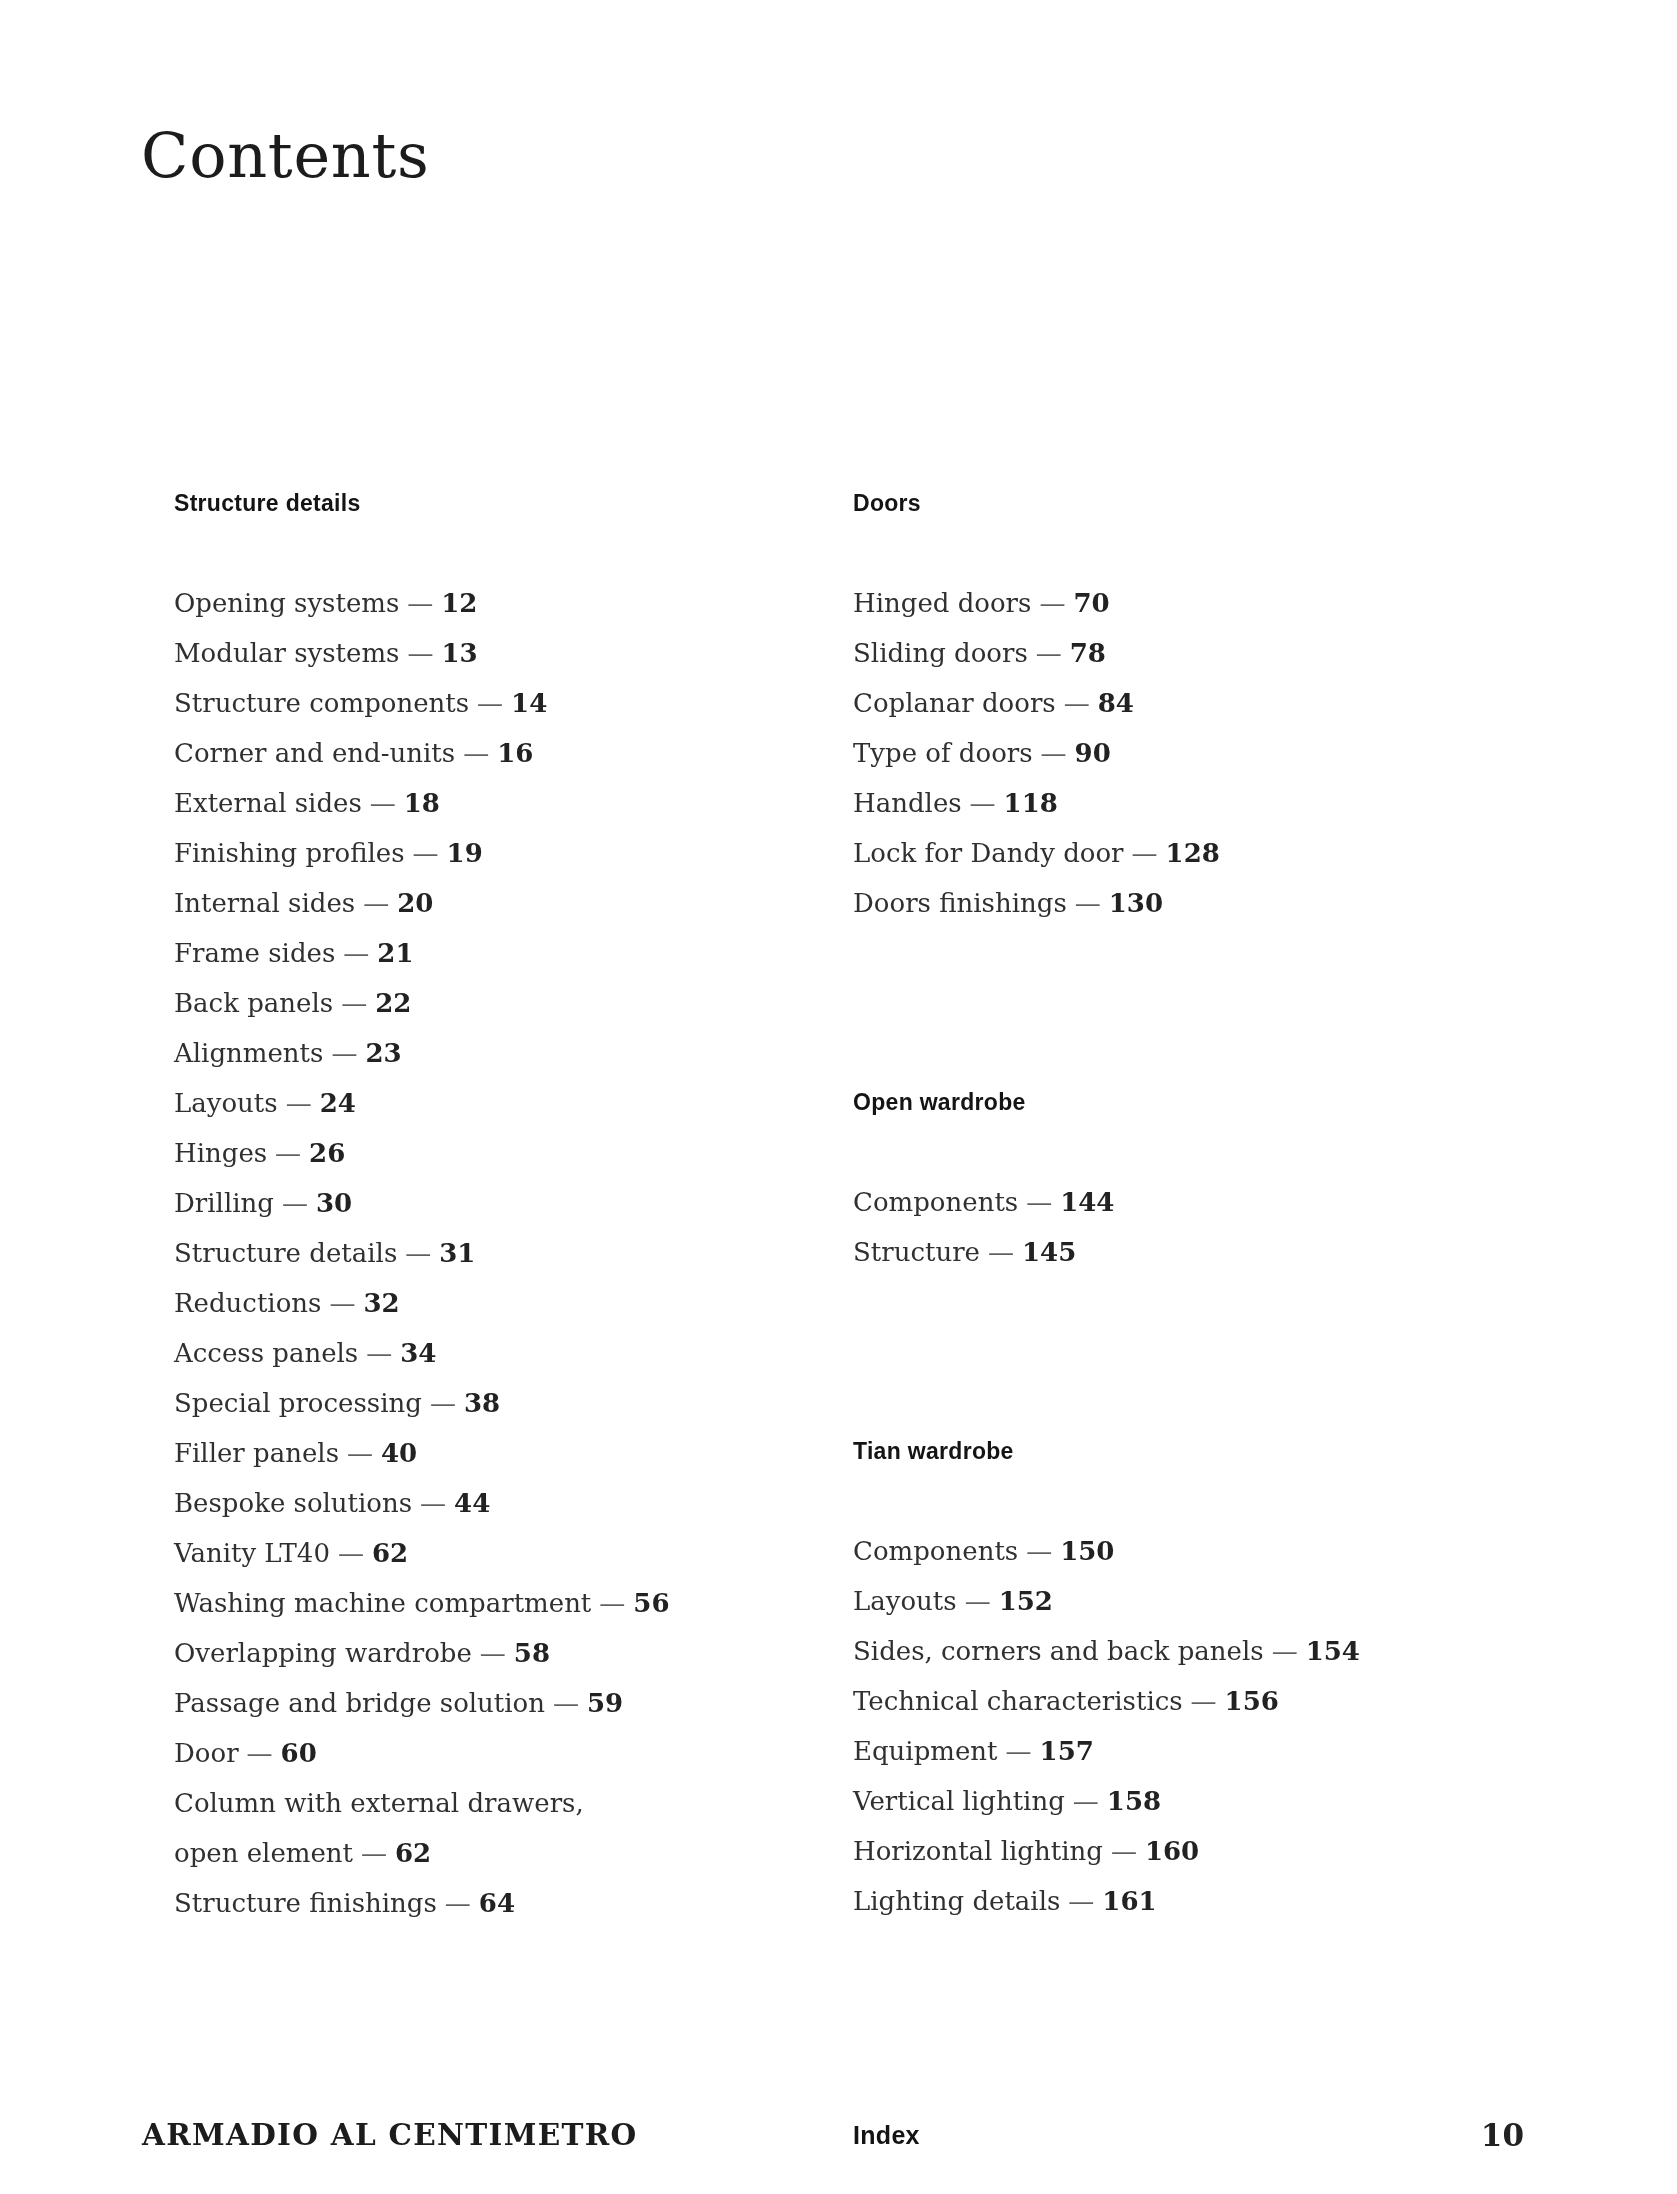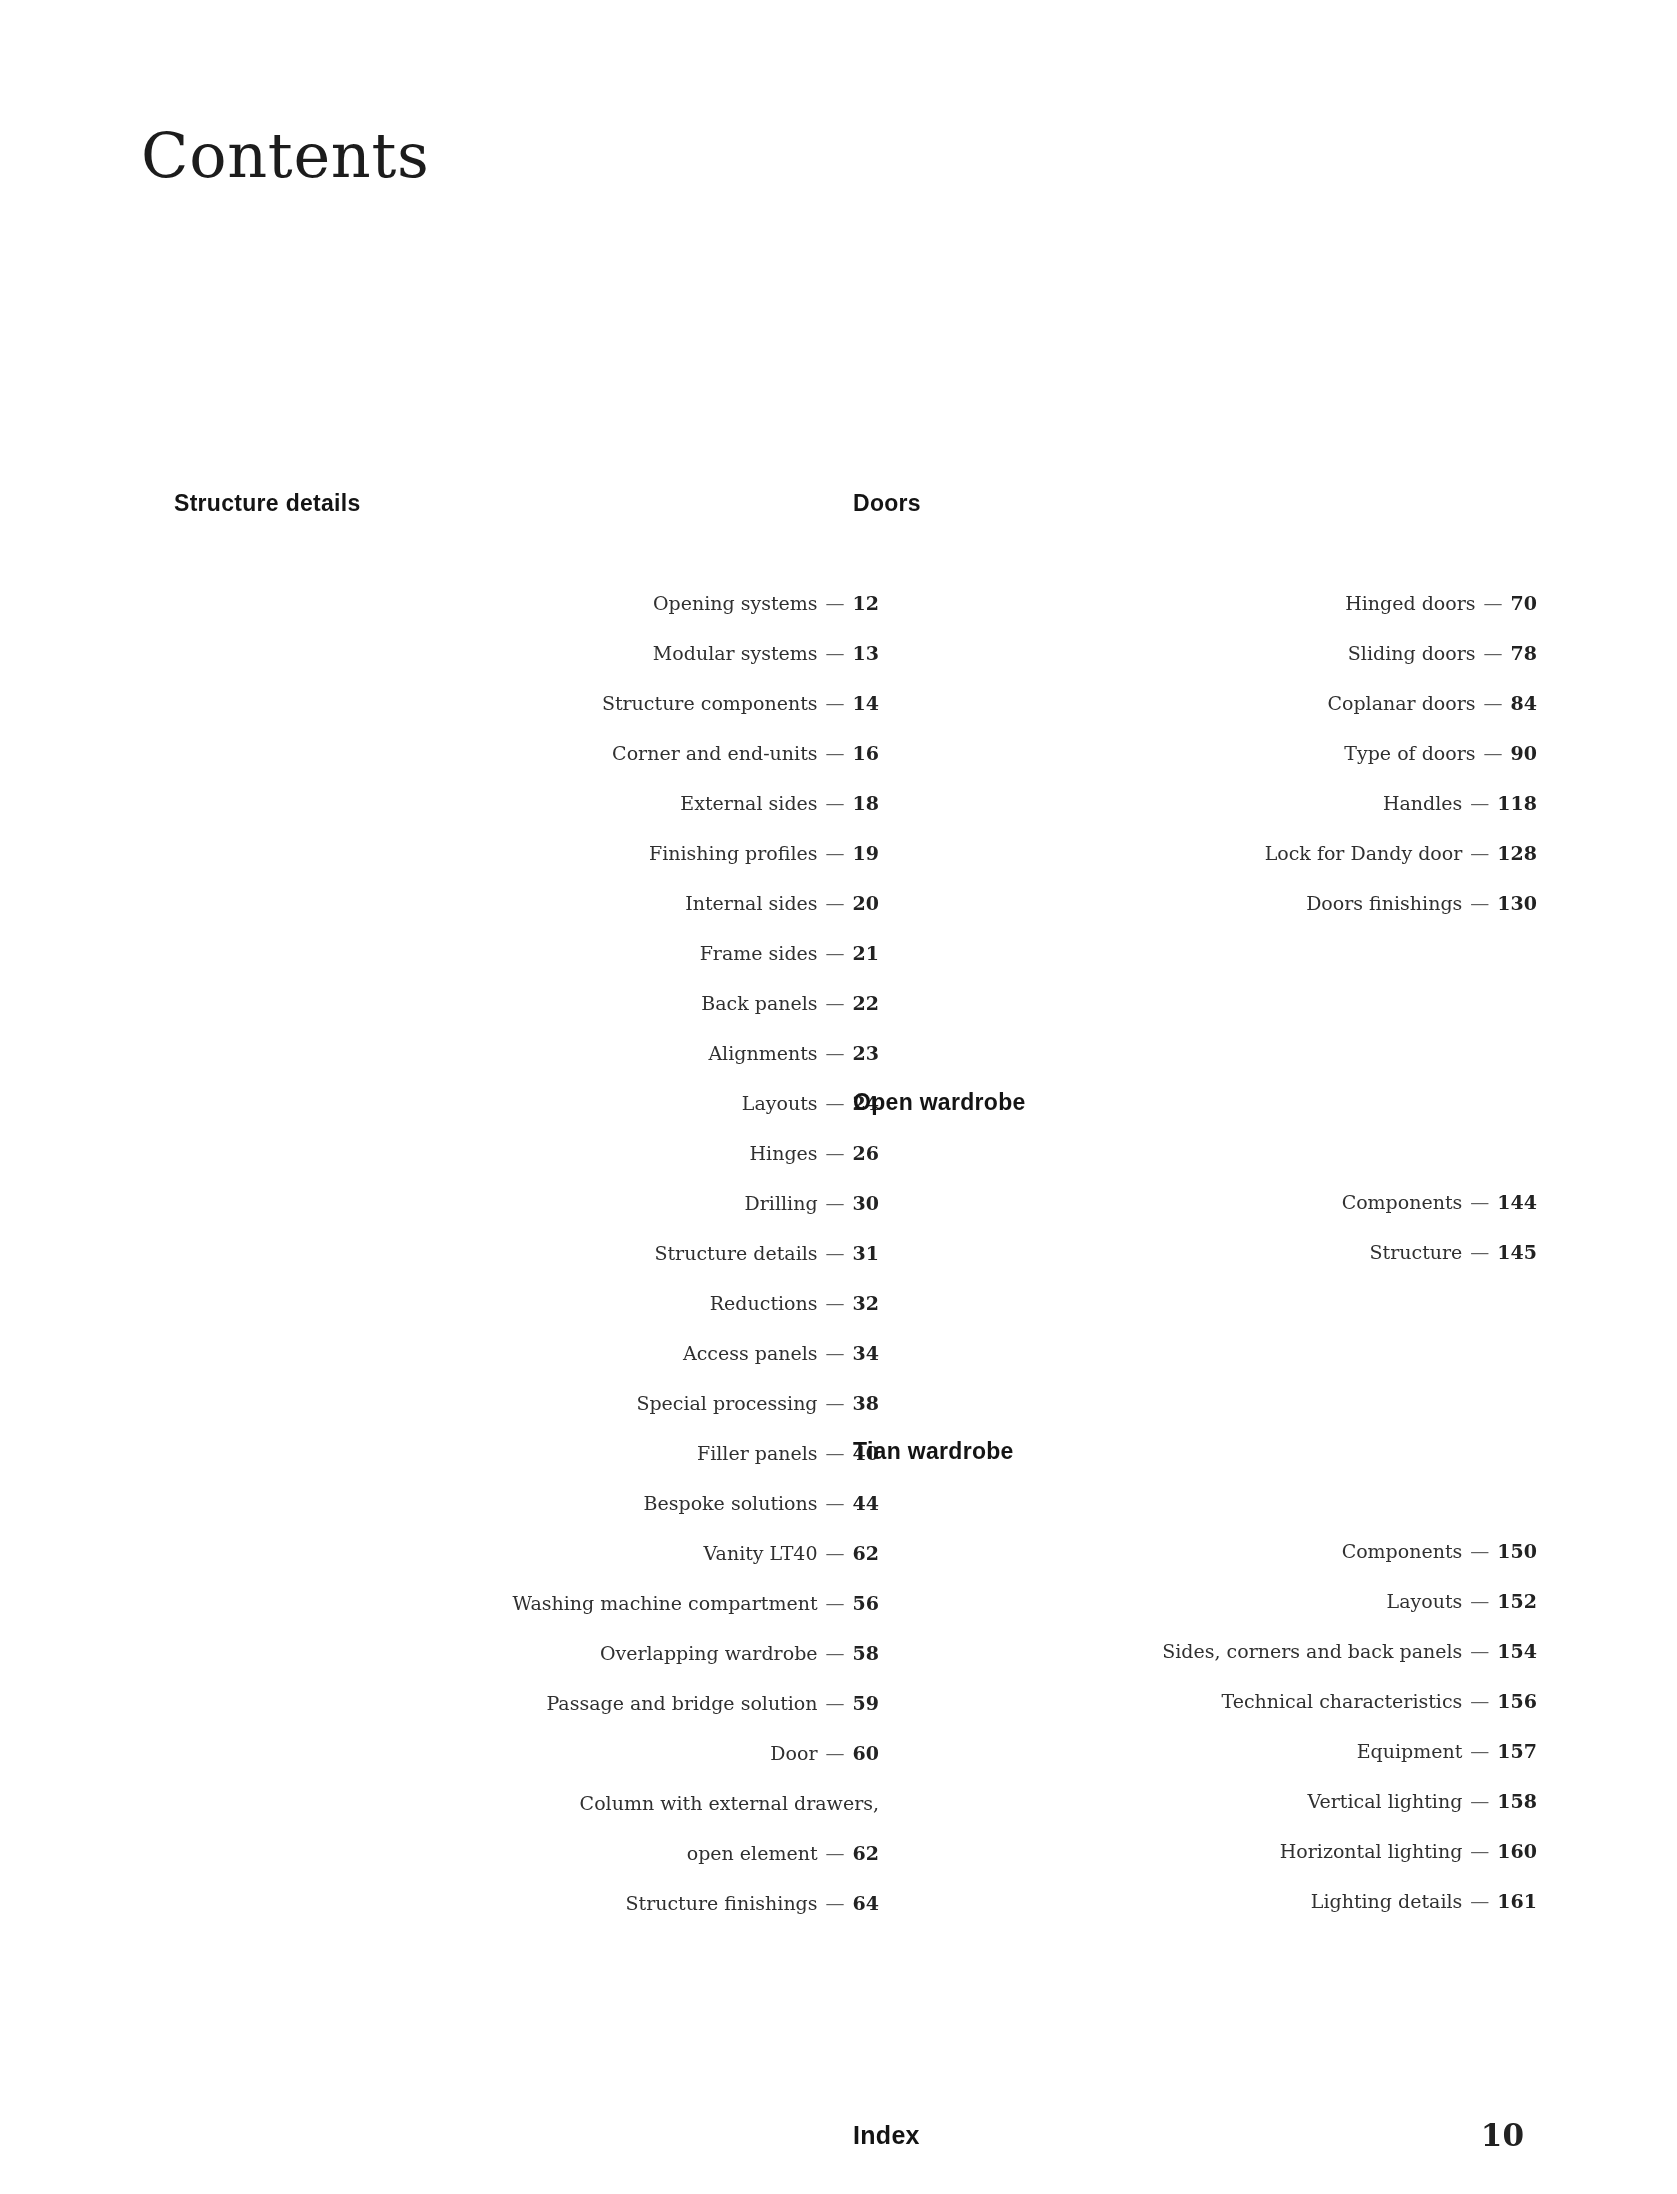--- a/index.html
+++ b/index.html
@@ -33,24 +33,23 @@
     font-size: 23px;
     color: #141414;
     height: 50px;
     line-height: 50px;
     margin-bottom: 50px;
     letter-spacing: 0.3px;
   }
   .toc-item {
     height: 50px;
     line-height: 50px;
-    font-size: 19px;
+    font-size: 26px;
     color: #303030;
     white-space: nowrap;
-    text-align: right;
   }
   .toc-label { color: #303030; }
   .toc-dash  { color: #606060; margin: 0 8px; }
   .toc-page  { font-weight: 700; color: #222222; }
   .section-gap { height: 149px; }
   .page-footer {
     position: absolute;
     left: 0;
     top: 2108px;
     width: 1678px;
@@ -139,16 +138,17 @@
     <div class="toc-item"><span class="toc-label">Layouts</span><span class="toc-dash">—</span><span class="toc-page">152</span></div>
     <div class="toc-item"><span class="toc-label">Sides, corners and back panels</span><span class="toc-dash">—</span><span class="toc-page">154</span></div>
     <div class="toc-item"><span class="toc-label">Technical characteristics</span><span class="toc-dash">—</span><span class="toc-page">156</span></div>
     <div class="toc-item"><span class="toc-label">Equipment</span><span class="toc-dash">—</span><span class="toc-page">157</span></div>
     <div class="toc-item"><span class="toc-label">Vertical lighting</span><span class="toc-dash">—</span><span class="toc-page">158</span></div>
     <div class="toc-item"><span class="toc-label">Horizontal lighting</span><span class="toc-dash">—</span><span class="toc-page">160</span></div>
     <div class="toc-item"><span class="toc-label">Lighting details</span><span class="toc-dash">—</span><span class="toc-page">161</span></div>
   </div>
 
 <footer class="page-footer">
+  <div class="footer-brand">ARMADIO AL CENTIMETRO</div>
   <div class="footer-index">Index</div>
   <div class="footer-page">10</div>
 </footer>
 
 
 </body></html>

